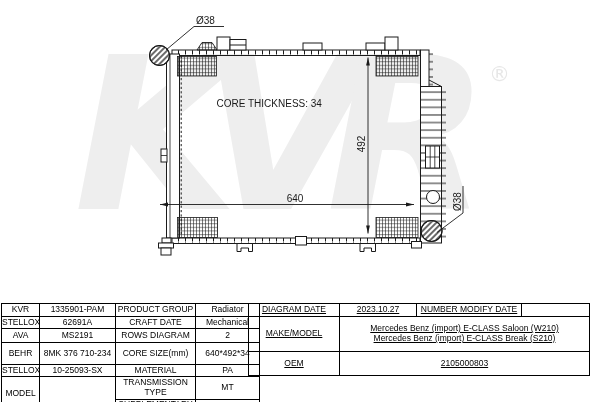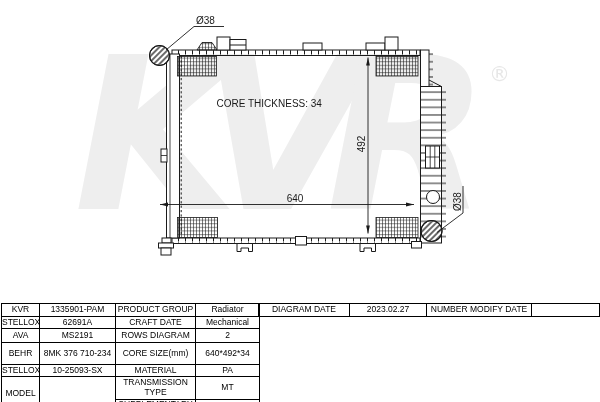--- a/index.html
+++ b/index.html
@@ -23,21 +23,21 @@
 
   table.tbl{
     position:absolute;z-index:2;border-collapse:collapse;table-layout:fixed;
     font-size:8.5px;line-height:1.15;
   }
   table.tbl td{
     border:1px solid #000;text-align:center;vertical-align:middle;
     padding:0;overflow:hidden;
   }
   #tbl-left{left:1px;top:303px;width:258px;}
-  #tbl-right{left:258px;top:303px;width:341px;}
+  #tbl-right{left:248px;top:303px;width:341px;text-decoration:underline;}
   .mm-line{white-space:nowrap;}
 </style>
 </head>
 <body>
 
 <div class="watermark">KVR</div>
 <div class="wm-reg">®</div>
 
 <svg class="drawing" width="600" height="300" viewBox="0 0 600 300">
   <defs>
@@ -183,18 +183,29 @@
 <table class="tbl" id="tbl-right">
   <colgroup>
       <col style="width:91px">
       <col style="width:77px">
       <col style="width:105px">
       <col style="width:68px">
     </colgroup>
   <tbody>
       <tr style="height:13px">
     <td>DIAGRAM DATE</td>
-    <td>2023.02.27</td>
+    <td>2023.10.27</td>
     <td>NUMBER MODIFY DATE</td>
     <td></td>
   </tr>
+  <tr style="height:35px">
+    <td>MAKE/MODEL</td>
+    <td colspan="3">
+      <div class="mm-line">Mercedes Benz (import) E-CLASS Saloon (W210)</div>
+      <div class="mm-line">Mercedes Benz (import) E-CLASS Break (S210)</div>
+    </td>
+  </tr>
+  <tr style="height:24px">
+    <td>OEM</td>
+    <td colspan="3">2105000803</td>
+  </tr>
 </tbody>
   </table>
 
 </body></html>

